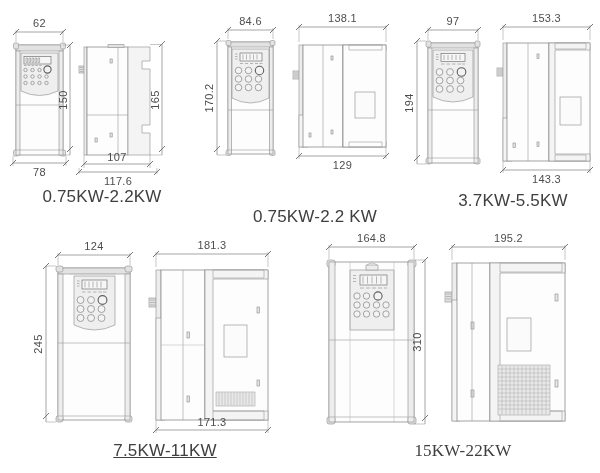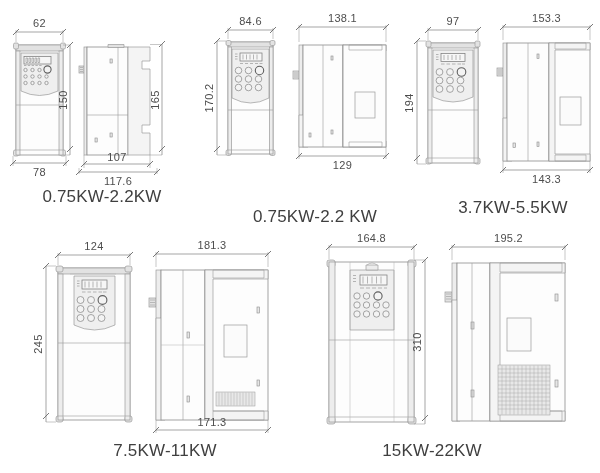--- a/index.html
+++ b/index.html
@@ -471,25 +471,25 @@
 </svg>
 
 <div class="caption" style="left:27px; top:189px; width:150px;">
   <div>0.75KW-2.2KW</div>
 </div>
 
 <div class="caption" style="left:240px; top:193px; width:150px;margin-top:16px;">
   <div>0.75KW-2.2 KW</div>
 </div>
 
-<div class="caption" style="left:438px; top:193px; width:150px;margin-top:7px;">
+<div class="caption" style="left:438px; top:193px; width:150px;">
   <div>3.7KW-5.5KW</div>
 </div>
 
-<div class="caption" style="left:90px; top:443px; width:150px;">
+<div class="caption" style="left:90px; top:443px; width:150px;text-decoration:underline;">
   <div>7.5KW-11KW</div>
 </div>
 
-<div class="caption" style="left:357px; top:443px; width:150px;">
+<div class="caption" style="left:388px; top:443px; width:150px;font-family:Liberation Serif, serif;">
   <div>15KW-22KW</div>
 </div>
 
 </div>
 
 </body></html>

